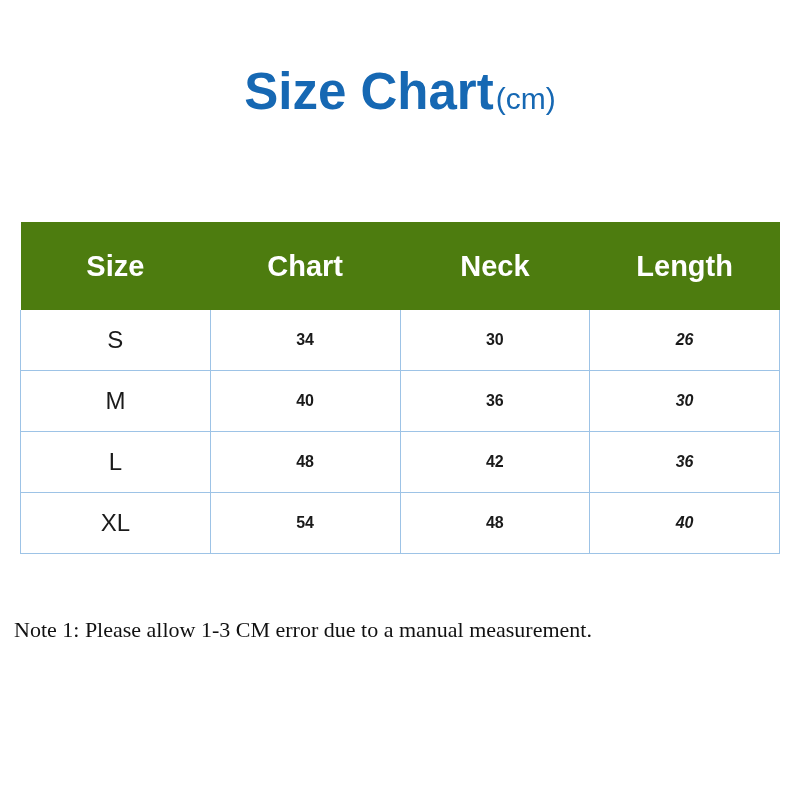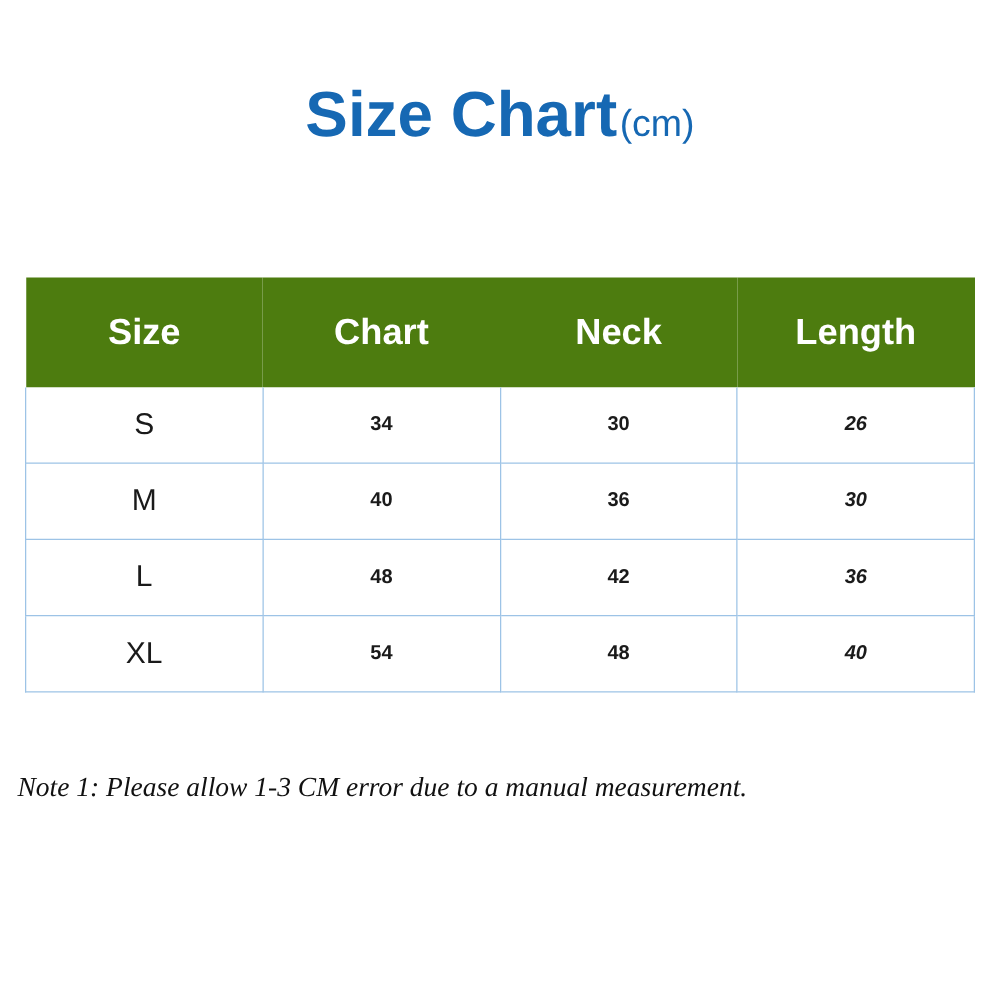--- a/index.html
+++ b/index.html
@@ -84,21 +84,20 @@
   }
   table.size-table tbody td.num-cell {
     font-weight: bold;
     font-size: 16px;
   }
   .notes {
     position: absolute;
     left: 14px;
     top: 608px;
     width: 780px;
-    font-style: italic;
   }
   .note-line {
     font-family: "Liberation Serif", serif;
     font-size: 22px;
     color: #111111;
     line-height: 44px;
     white-space: nowrap;
   }
 </style>
 </head>

